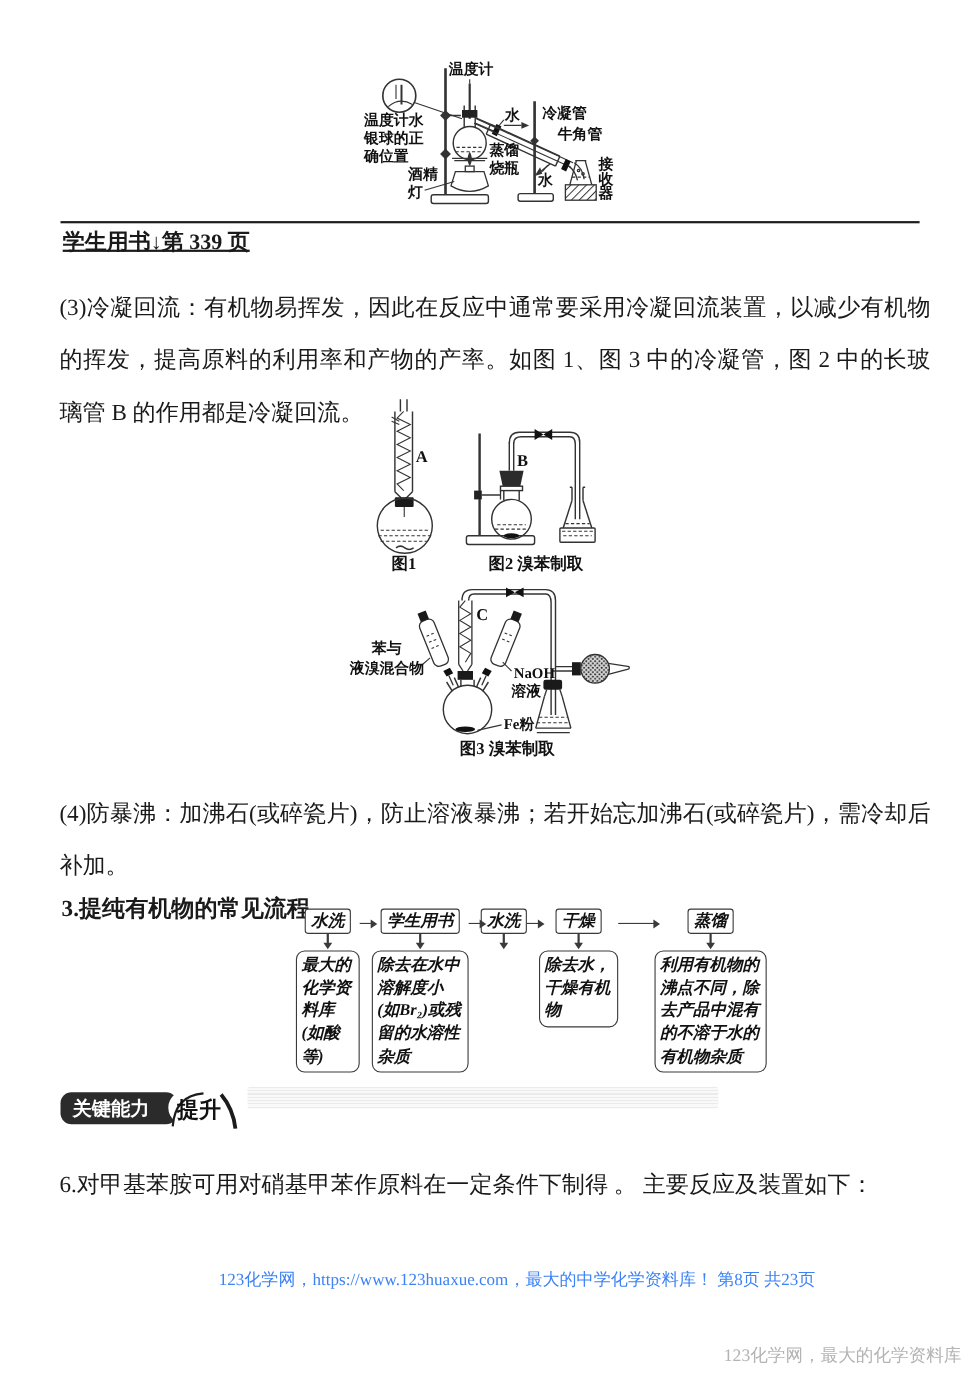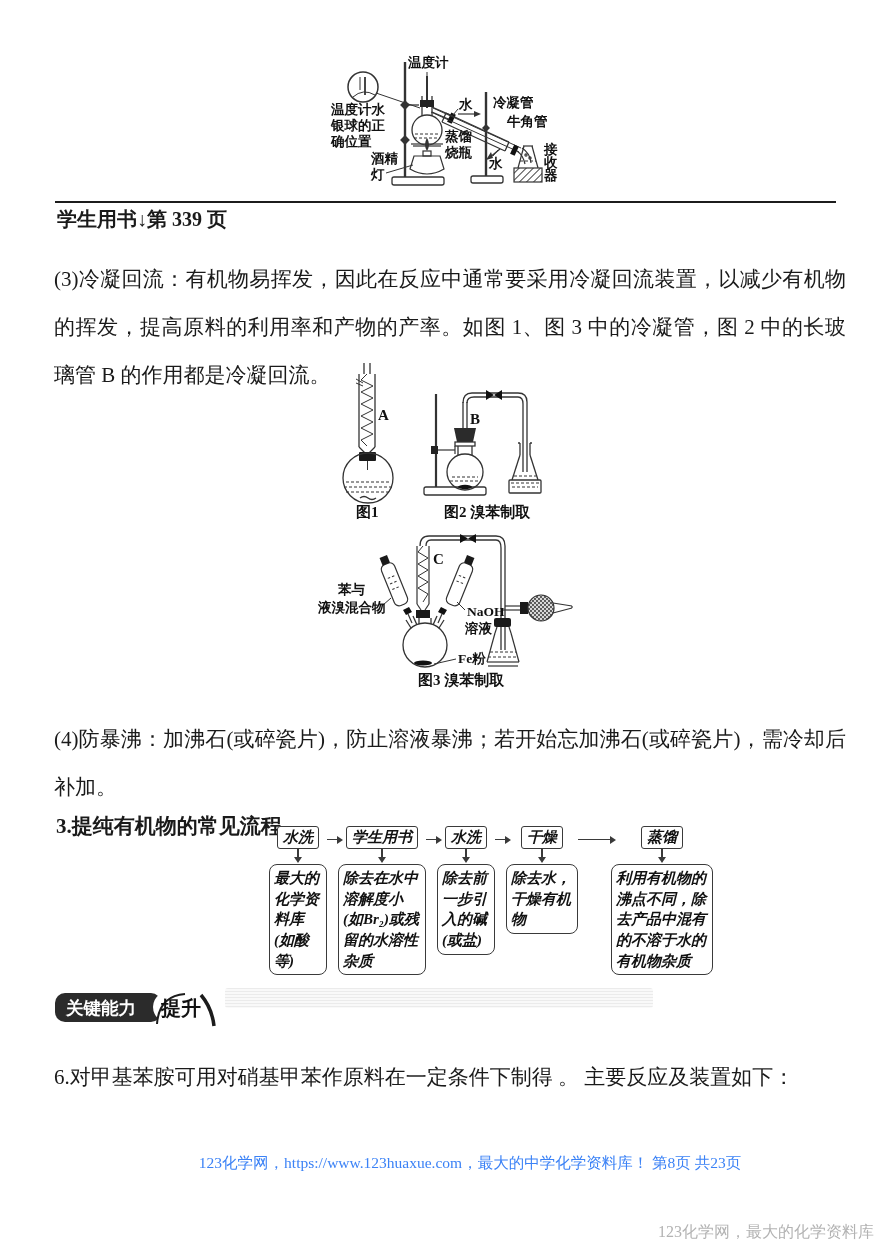--- a/index.html
+++ b/index.html
@@ -4,21 +4,21 @@
 <style>
   html,body{margin:0;padding:0;background:#fff;}
   .page{position:relative;width:888px;height:1255px;background:#ffffff;overflow:hidden;
         font-family:"Liberation Serif","DejaVu Serif",serif;color:#1a1a1a;}
   svg text{font-family:"Liberation Serif","DejaVu Serif",serif;}
   .dlabel{font-size:13.5px;font-weight:bold;fill:#111;}
   .dletter{font-size:15px;font-weight:bold;fill:#111;}
   .dcap{font-size:15px;font-weight:bold;fill:#111;}
 
   .rule{position:absolute;left:55px;top:201px;width:781px;border-top:2px solid #1c1c1c;}
-  .student{position:absolute;left:57px;top:206px;font-size:20px;font-weight:bold;}
+  .student{position:absolute;left:57px;top:206px;font-size:20px;font-weight:bold;text-decoration:underline;}
 
   .para{position:absolute;left:54px;width:792px;font-size:21px;line-height:2.28;
         text-align:justify;}
   .p3{top:235px;}
   .p4{top:695px;}
   .sec-title{position:absolute;left:56px;top:780px;font-size:21px;font-weight:bold;margin-top:32px;}
   .item1{position:absolute;left:54px;top:1033px;width:800px;font-size:21px;line-height:2.28;}
 
   .svg-top{position:absolute;left:283px;top:50px;}
   .svg-fig12{position:absolute;left:328px;top:360px;}
@@ -301,21 +301,20 @@
     <div class="fc-harrow"></div>
     <div class="fc-col">
       <div class="fc-top">学生用书</div>
       <div class="fc-varrow"></div>
       <div class="fc-bottom w2">除去在水中溶解度小(如Br₂)或残留的水溶性杂质</div>
     </div>
     <div class="fc-harrow"></div>
     <div class="fc-col">
       <div class="fc-top">水洗</div>
       <div class="fc-varrow"></div>
-      <div class="fc-bottom w3">除去前一步引入的碱(或盐)</div>
     </div>
     <div class="fc-harrow"></div>
     <div class="fc-col">
       <div class="fc-top">干燥</div>
       <div class="fc-varrow"></div>
       <div class="fc-bottom w4">除去水，干燥有机物</div>
     </div>
     <div class="fc-harrow long"></div>
     <div class="fc-col">
       <div class="fc-top">蒸馏</div>

